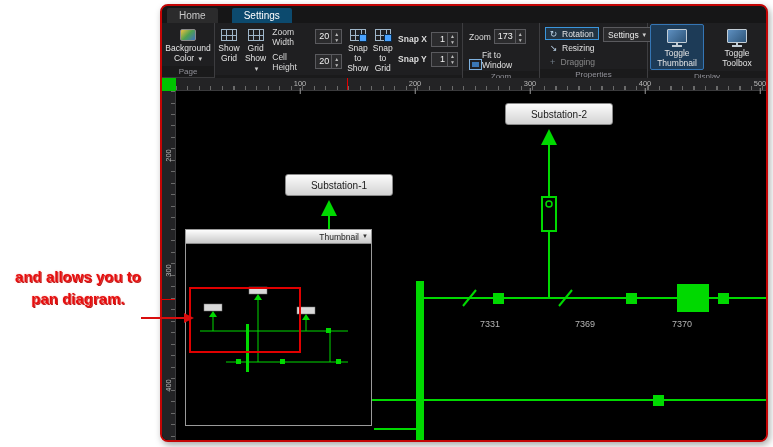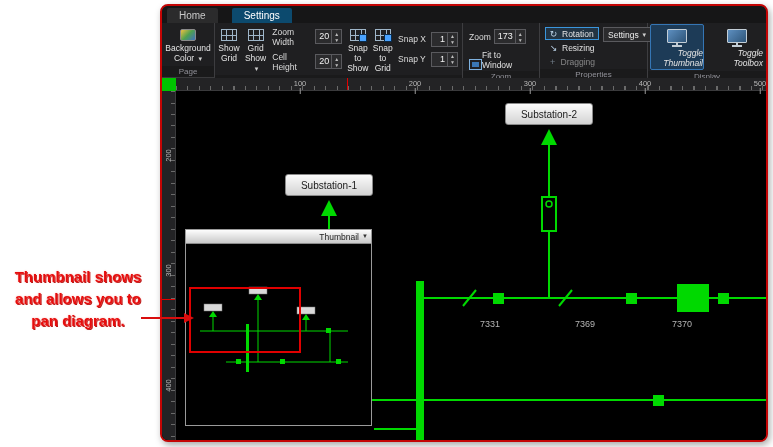--- a/index.html
+++ b/index.html
@@ -53,21 +53,21 @@
   .grid-icon { width:16px; height:12px; border:1px solid #9fb6c9;
     background-image:
       linear-gradient(to right, transparent 0 4px, #9fb6c9 4px 5px, transparent 5px 10px, #9fb6c9 10px 11px, transparent 11px),
       linear-gradient(to bottom, transparent 0 5px, #9fb6c9 5px 6px, transparent 6px); }
   .snap-icon { position:relative; }
   .snap-icon::after { content:""; position:absolute; right:-2px; bottom:-2px; width:6px; height:6px; background:#4aa3ff; border:1px solid #0b2b4a; }
   .dd-arrow { font-size:7px; color:#cfcfcf; margin-left:2px; }
 
   .fieldcol { display:flex; flex-direction:column; justify-content:center; gap:5px; padding:0 2px; }
   .spinrow { display:flex; align-items:center; gap:3px; font-size:8.5px; color:#dcdcdc; }
-  .spinlabel-w { width:40px; } .spinlabel-n { width:30px; }
+  .spinlabel-w { width:40px; } .spinlabel-n { width:30px;font-weight:bold; }
   .spinbox { display:flex; align-items:stretch; border:1px solid #5a5a5e; background:#2b2b2d; height:15px; }
   .spinval { min-width:15px; text-align:right; padding:0 2px; font-size:9px; color:#f2f2f2; line-height:13px; }
   .spinval-wide { min-width:20px; }
   .spinarrows { display:flex; flex-direction:column; justify-content:center; border-left:1px solid #5a5a5e; }
   .spinarrows span { font-size:5px; line-height:6px; color:#bdbdbd; padding:0 2px; cursor:default; }
 
   .zoomcol { display:flex; flex-direction:column; gap:6px; padding:5px 4px 0; }
   .fitrow { display:flex; align-items:flex-end; font-size:8.5px; color:#e0e0e0; }
   .fit-icon { width:13px; height:11px; border:1px solid #7fb2e0; position:relative; flex:none; }
   .fit-icon::after { content:""; position:absolute; inset:2px; background:#3a76b3; }
@@ -76,22 +76,22 @@
   .checkcol { display:flex; flex-direction:column; gap:1px; width:54px; }
   .checkrow { display:flex; align-items:center; gap:4px; height:13px; padding:0 3px;
               font-size:8.5px; color:#e2e2e2; border:1px solid transparent; }
   .checkrow.selected { border-color:#3a96dd; background:rgba(58,150,221,.18); }
   .checkrow.disabled { opacity:.5; }
   .chk-icon { font-size:9px; color:#bcd3e8; width:9px; text-align:center; }
   .dropdown { display:flex; align-items:center; justify-content:space-between; width:48px; height:15px;
               border:1px solid #5a5a5e; background:#2b2b2d; color:#ececec; font-size:8.5px; padding:0 4px; }
 
   .togglebtn { width:54px; display:flex; flex-direction:column; align-items:center; padding-top:4px;
-               font-size:8.5px; color:#e4e4e4; text-align:right; line-height:1.15;
-               border:1px solid transparent; border-radius:2px;font-style:italic; }
+               font-size:8.5px; color:#e4e4e4; text-align:center; line-height:1.15;
+               border:1px solid transparent; border-radius:2px; }
   .togglebtn.selected { background:#1d3b57; border-color:#3576b5; }
   .monitor { width:20px; height:14px; border:1px solid #c2cdd6; border-radius:1px;
              background:linear-gradient(135deg,#5d8fc0,#2e5478); position:relative; margin-bottom:6px; }
   .monitor::before { content:""; position:absolute; left:50%; bottom:-3px; transform:translateX(-50%); width:2px; height:3px; background:#c2cdd6; }
   .monitor::after { content:""; position:absolute; left:50%; bottom:-5px; transform:translateX(-50%); width:10px; height:2px; background:#c2cdd6; }
 
   
   .workspace { position:absolute; left:0; top:72px; right:0; bottom:0; background:#000; }
   .ruler-corner { position:absolute; left:0; top:0; width:14px; height:13px; background:#00c400; }
   .h-ruler { position:absolute; left:14px; top:0; right:0; height:13px; background:#232325; border-bottom:1px solid #3a3a3c; }
@@ -103,41 +103,40 @@
   .v-ruler { position:absolute; left:0; top:13px; width:14px; bottom:0; background:#232325; border-right:1px solid #3a3a3c; }
   .v-ruler::after { content:""; position:absolute; top:0; bottom:0; right:0; width:4px;
     background-image:repeating-linear-gradient(to bottom,#6a6a6a 0 1px,transparent 1px 11.5px); }
   .v-num { position:absolute; left:-4px; width:20px; text-align:center; font-size:7.5px; color:#b8b8b8;
            transform:rotate(-90deg); z-index:2; }
   .v-cursor { position:absolute; left:0; right:0; height:1px; background:#e00000; z-index:3; }
 
   .canvas { position:absolute; left:14px; top:13px; right:0; bottom:0; background:#000; overflow:hidden; }
   .canvas > svg { position:absolute; left:0; top:0; }
 
-  .dnode { position:absolute; width:88px; height:22px; display:flex; align-items:center; justify-content:center;
+  .dnode { position:absolute; width:108px; height:22px; display:flex; align-items:center; justify-content:center;
            font-size:10px; color:#1b1b1b; background:linear-gradient(#fbfbfb,#d3d3d3);
            border:1px solid #8a8a8a; border-radius:3px; box-shadow:0 1px 2px rgba(0,0,0,.7); z-index:4; }
   .buslabel { position:absolute; transform:translateX(-50%); font-size:9px; color:#b4b4b4; z-index:3; }
 
   
   .thumb { position:absolute; left:9px; top:138px; width:187px; height:197px;
            border:1px solid #9a9a9a; background:#000; z-index:10; }
   .thumb-title { height:14px; background:linear-gradient(#fdfdfd,#c9c9c9); border-bottom:1px solid #8a8a8a;
                  display:flex; align-items:center; justify-content:flex-end; padding-right:12px;
                  font-size:8.5px; color:#1c1c1c; position:relative; }
   .thumb-collapse { position:absolute; right:3px; top:3px; font-size:6px; color:#333; }
   .thumb-body { position:absolute; left:0; top:14px; right:0; bottom:0; }
 </style>
 </head>
 <body>
 
 <div class="stage">
 
   <div class="callout">
-    <span>Thumbnail shows</span>
     <span>and allows you to</span>
     <span>pan diagram.</span>
   </div>
 
   <div class="app">
 
     <div class="tabbar">
       <div class="tab">Home</div>
       <div class="tab active">Settings</div>
     </div>

